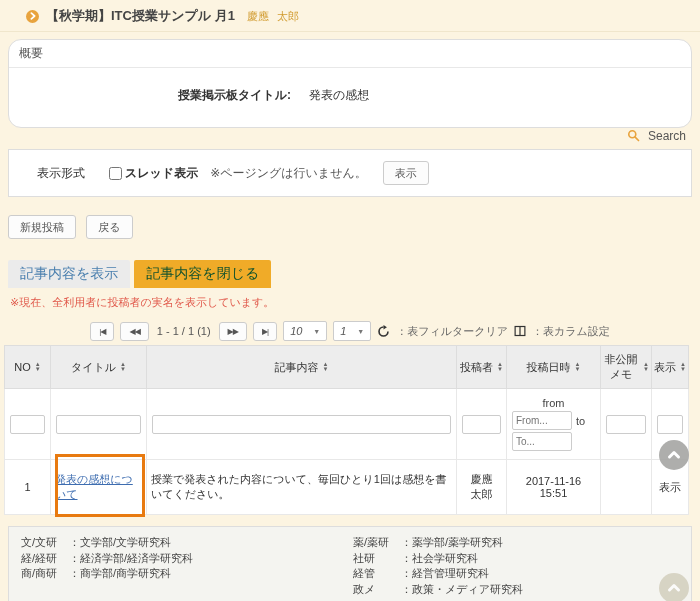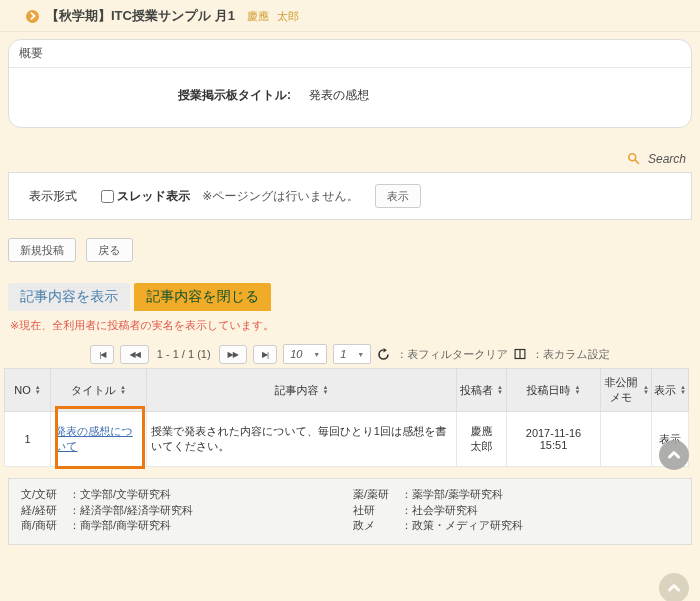--- a/index.html
+++ b/index.html
@@ -16,25 +16,25 @@
   .page-title { font-size:13px; font-weight:bold; color:#444; }
   .title-links { margin-left:12px; font-size:11px; }
   .title-links span { color:#d19b2f; margin-right:8px; cursor:pointer; }
   
   .panel { margin:7px 8px 0; background:#fff; border:1px solid #ddd; border-radius:13px; }
   .panel-head { padding:5px 10px; font-size:12px; color:#555; border-bottom:1px solid #e8e8e8; }
   .panel-body { padding:19px 10px 23px; display:flex; }
   .ov-label { width:272px; text-align:right; font-weight:bold; }
   .ov-value { margin-left:18px; }
   
-  .search-row { display:flex; justify-content:flex-end; align-items:center; padding:24px 14px 4px; color:#555;font-style:italic; }
+  .search-row { display:flex; justify-content:flex-end; align-items:center; padding:1px 14px 4px; color:#555; }
   .search-row svg { margin-right:5px; }
   .search-link { cursor:pointer; }
   
-  .fmt { margin:2px 8px 0; background:#fff; border:1px solid #ddd; padding:11px 4px; display:flex; align-items:center; }
+  .fmt { margin:2px 8px 0; background:#fff; border:1px solid #ddd; padding:11px 12px; display:flex; align-items:center; }
   .fmt-label { width:88px; padding-left:16px; }
   .fmt input[type=checkbox] { margin:0 3px 0 0; vertical-align:-2px; }
   .fmt-check-label { font-weight:bold; }
   .fmt-note { margin-left:12px; color:#555; }
   .btn { display:inline-block; padding:5px 11px; font-size:11px; color:#555; background:#fcfcfc; border:1px solid #ccc; border-radius:3px; cursor:pointer; line-height:1.1; }
   .fmt .btn { margin-left:16px; }
   
   .actions { margin:18px 8px 0; }
   .actions .btn { margin-right:7px;text-align:center; }
   
@@ -228,20 +228,38 @@
     <th>
           <span class="th-inner" style="flex-wrap:wrap">
             <span>表示</span>
             <span class="sort">
               <span>▲</span>
               <span>▼</span>
             </span>
           </span>
         </th>
   </tr>
+  <tr class="filter">
+    <td><input style=""></td>
+    <td><input style=""></td>
+    <td><input style=""></td>
+    <td><input style=""></td>
+    <td class="dt-filter">
+      <div>from</div>
+      <div class="row2">
+        <input placeholder="From..." style="">
+        <span>to</span>
+      </div>
+      <div class="row2">
+        <input placeholder="To..." style="">
+      </div>
+    </td>
+    <td><input style=""></td>
+    <td><input style=""></td>
+  </tr>
   <tr class="datarow">
     <td class="c">1</td>
     <td class="title-cell">
       <span class="post-link">発表の感想について</span>
       <span class="highlight"></span>
     </td>
     <td>授業で発表された内容について、毎回ひとり1回は感想を書いてください。</td>
     <td class="c">慶應　太郎</td>
     <td class="c">2017-11-16 15:51</td>
     <td class="c"></td>
@@ -254,20 +272,21 @@
   <ul class="col-left">
 
   <li><span class="abbr">文/文研</span><span>：</span><span>文学部/文学研究科</span></li>
       <li><span class="abbr">経/経研</span><span>：</span><span>経済学部/経済学研究科</span></li>
       <li><span class="abbr">商/商研</span><span>：</span><span>商学部/商学研究科</span></li>
     </ul>
   <ul class="col-right">
 
   <li><span class="abbr">薬/薬研</span><span>：</span><span>薬学部/薬学研究科</span></li>
       <li><span class="abbr">社研</span><span>：</span><span>社会学研究科</span></li>
+      <li><span class="abbr">経管</span><span>：</span><span>経営管理研究科</span></li>
       <li><span class="abbr">政メ</span><span>：</span><span>政策・メディア研究科</span></li>
     </ul>
 </div>
 
 <div class="scrolltop top1">
   <svg width="16" height="16" viewBox="0 0 16 16">
       <polyline points="3.5,10 8,5.5 12.5,10" fill="none" stroke="#fff" stroke-width="3" stroke-linecap="round" stroke-linejoin="round"></polyline>
     </svg>
 </div>
 <div class="scrolltop top2">

